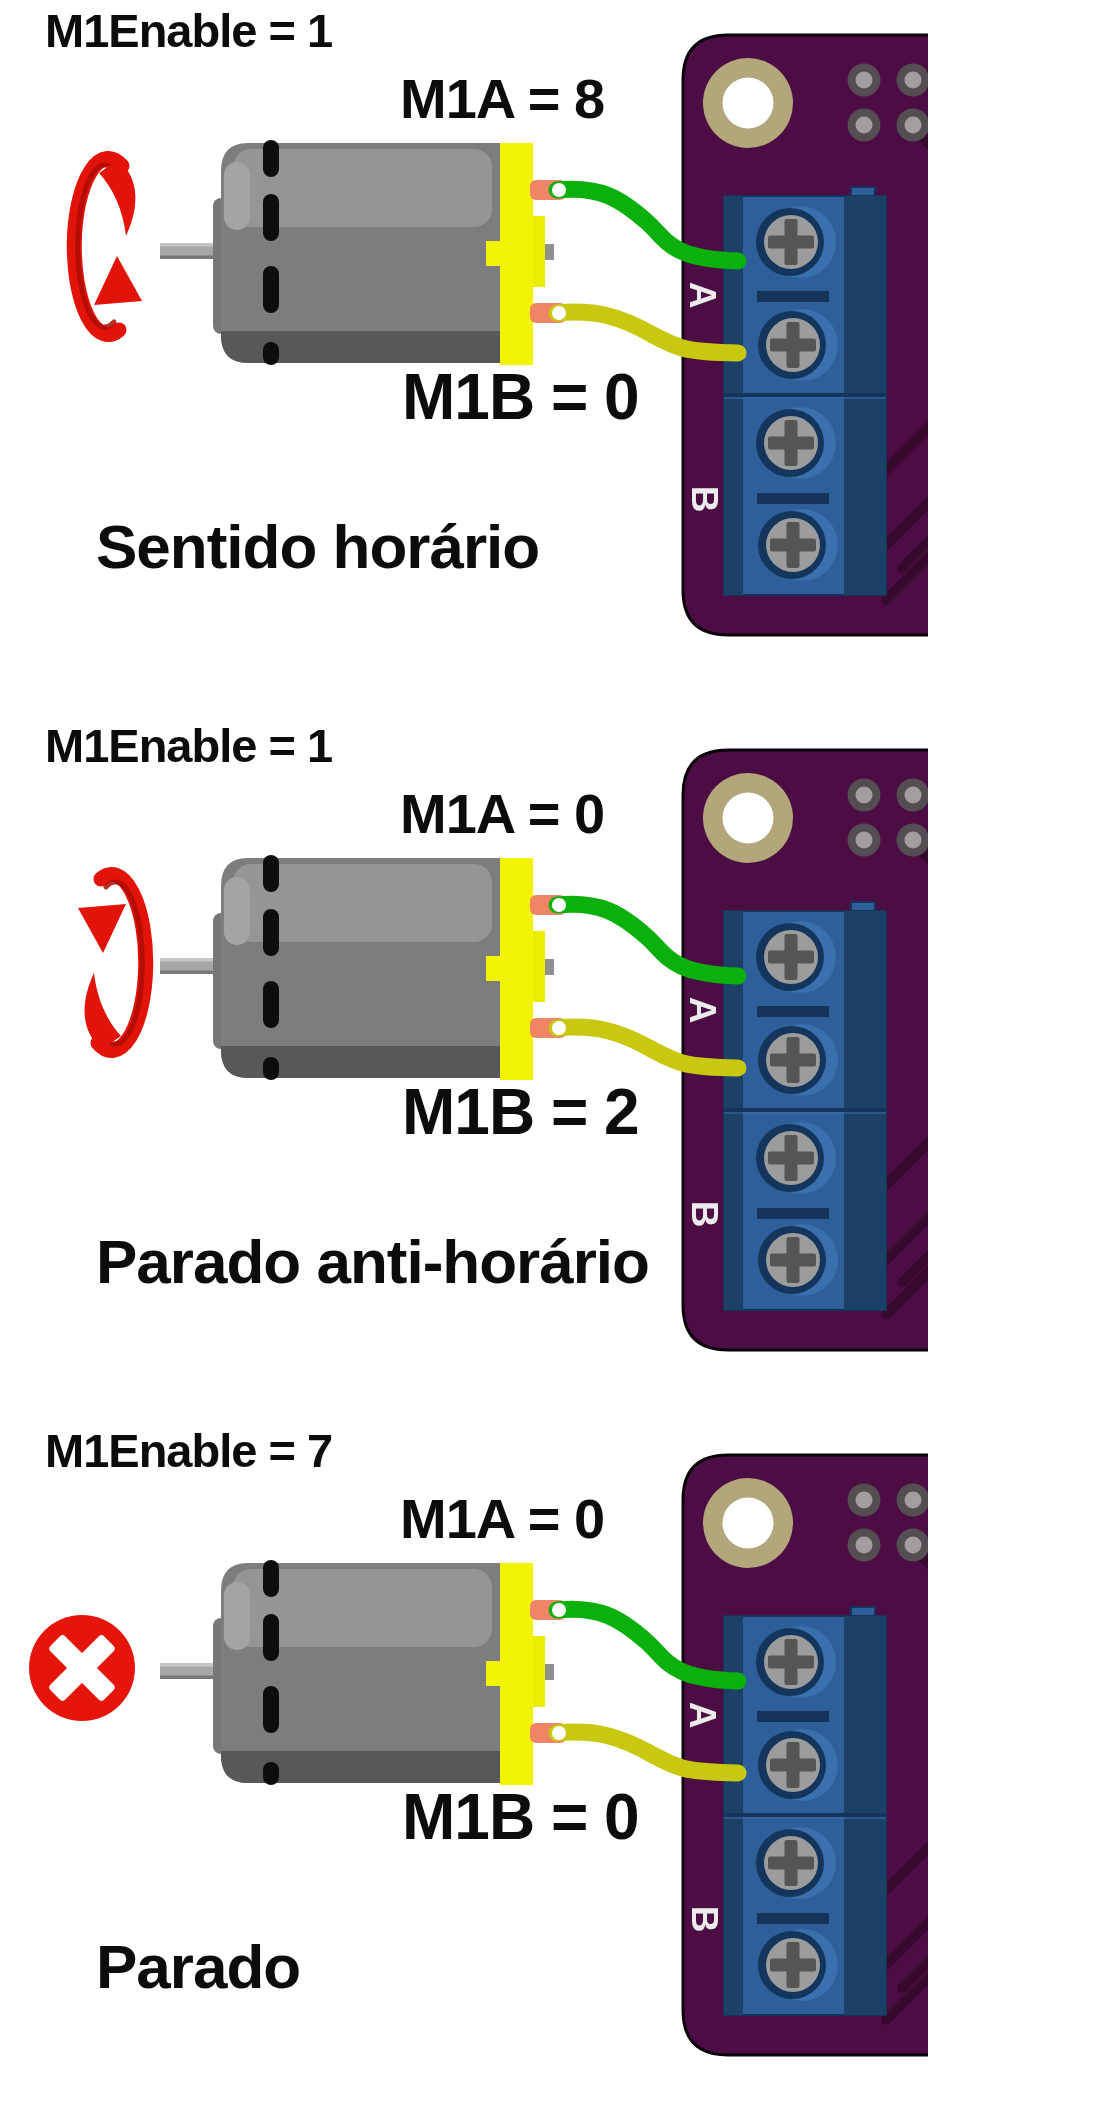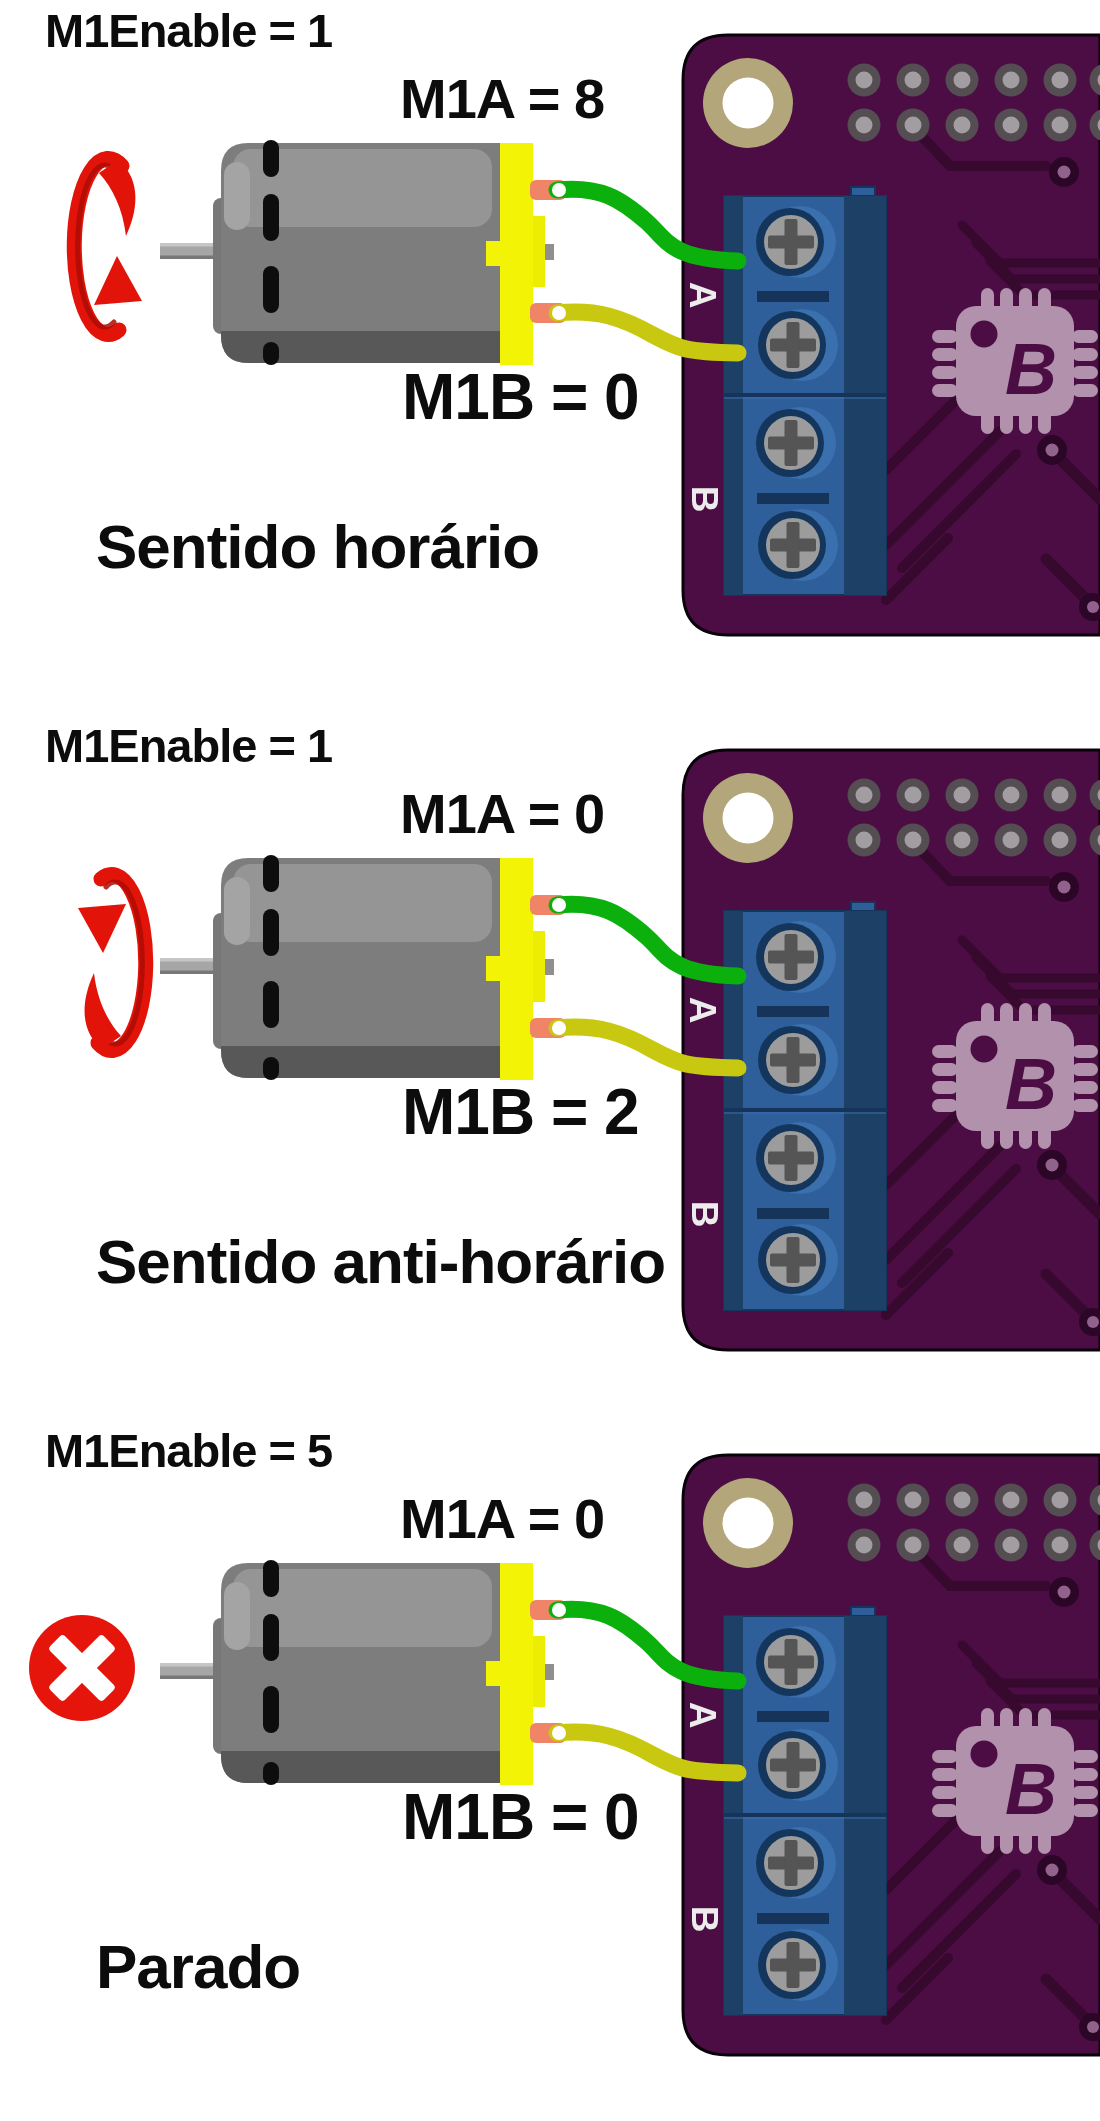--- a/index.html
+++ b/index.html
@@ -1,16 +1,16 @@
 <!DOCTYPE html>
 <html><head>
 <meta charset="utf-8">
 <style>
   html,body{margin:0;padding:0;background:#ffffff;}
-  .canvas{position:relative;width:1100px;height:2121px;background:#ffffff;overflow:hidden;
+  .canvas{position:relative;width:928px;height:2121px;background:#ffffff;overflow:hidden;
           font-family:"Liberation Sans","DejaVu Sans",sans-serif;}
   .panel{position:absolute;left:0;width:1100px;height:681px;}
   .scene{position:absolute;left:0;top:0;}
   .lbl{position:absolute;font-weight:bold;color:#0c0c0c;white-space:nowrap;line-height:1.05;}
   .title{left:45px;top:6px;font-size:47px;letter-spacing:-1px;}
   .m1a{left:400px;top:70px;font-size:56px;letter-spacing:-1px;}
   .m1b{left:402px;top:364px;font-size:64px;letter-spacing:-1px;}
   .caption{left:96px;top:514px;font-size:62px;letter-spacing:-1px;}
   .term{position:absolute;width:46px;height:36px;line-height:36px;text-align:center;
         font-weight:bold;font-size:37px;color:#ececec;transform:rotate(90deg);}
@@ -243,40 +243,40 @@
         <use href="#rot-arrow" transform="rotate(180 110 247)"></use>
         </g>
       <g class="ind-stop">
           <use href="#stop-x"></use>
         </g>
       <use href="#motor"></use>
     </svg>
     <div class="lbl title">M1Enable = 1</div>
     <div class="lbl m1a">M1A = 0</div>
     <div class="lbl m1b">M1B = 2</div>
-    <div class="lbl caption">Sentido anti-horário</div>
+    <div class="lbl caption">Parado anti-horário</div>
     <div class="term term-a">A</div>
     <div class="term term-b">B</div>
   </div>
 
   <div class="panel" style="top:1420px" data-indicator="stopped">
     <svg class="scene" width="1100" height="681" viewBox="0 0 1100 681">
       <use href="#pcb"></use>
       <g class="ind-cw">
           <use href="#rot-arrow"></use>
         </g>
       <g class="ind-ccw">
         <use href="#rot-arrow" transform="rotate(180 110 247)"></use>
         </g>
       <g class="ind-stop">
           <use href="#stop-x"></use>
         </g>
       <use href="#motor"></use>
     </svg>
-    <div class="lbl title">M1Enable = 5</div>
+    <div class="lbl title">M1Enable = 7</div>
     <div class="lbl m1a">M1A = 0</div>
     <div class="lbl m1b">M1B = 0</div>
     <div class="lbl caption">Parado</div>
     <div class="term term-a">A</div>
     <div class="term term-b">B</div>
   </div>
 
 </div>
 
 </body></html>

